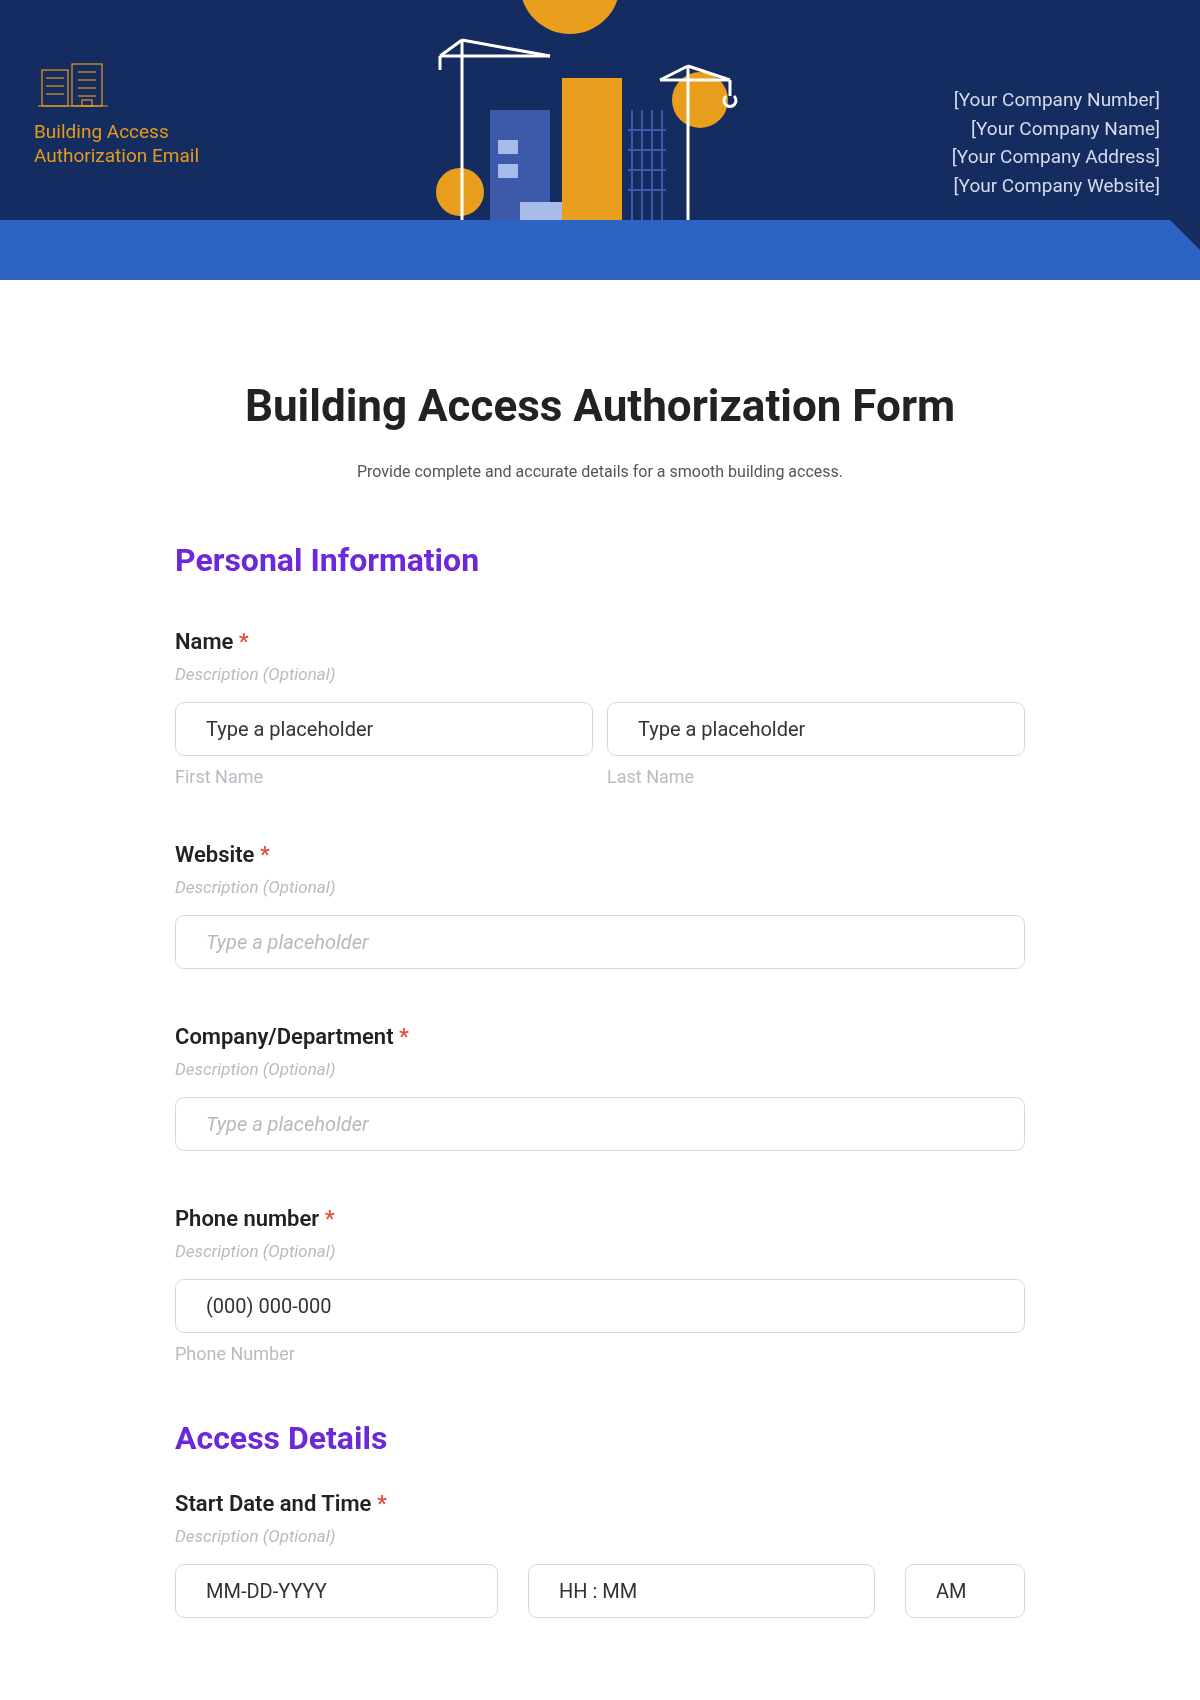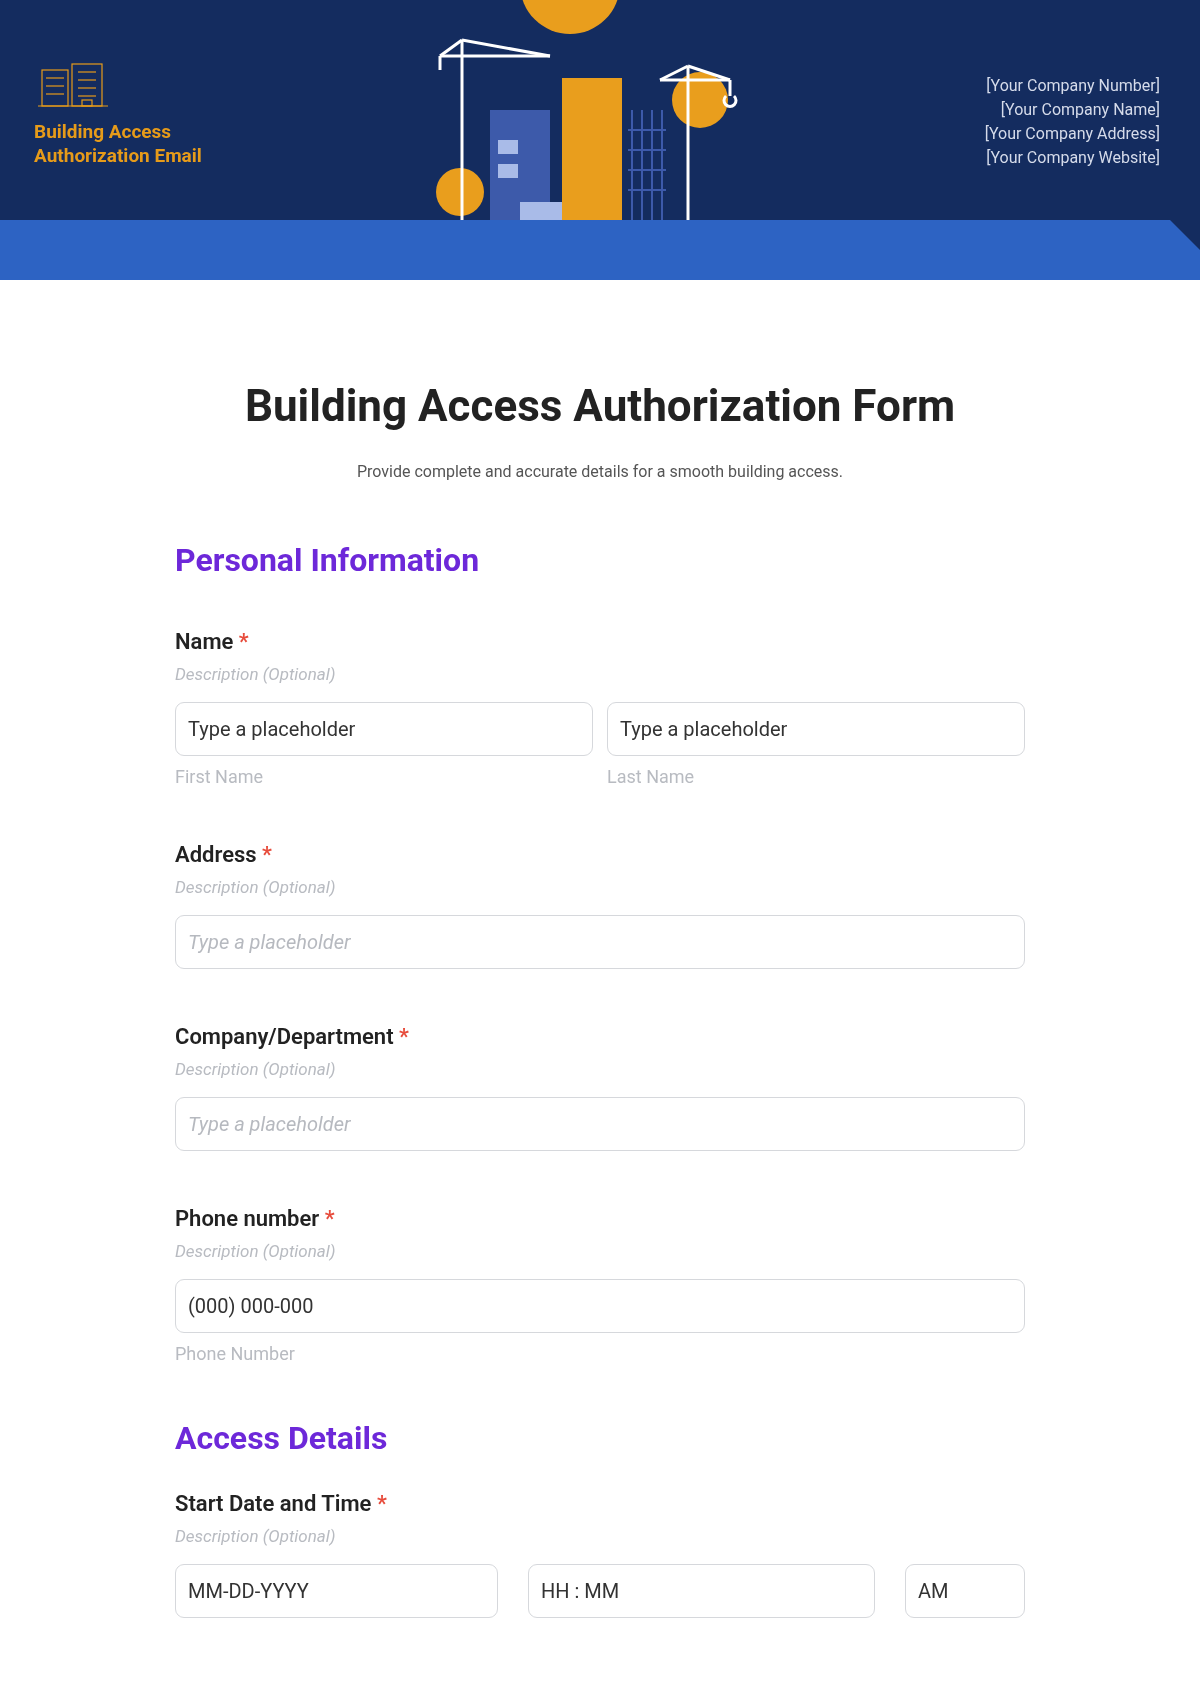--- a/index.html
+++ b/index.html
@@ -34,32 +34,32 @@
     left: 34px;
     top: 56px;
     color: #e69b1a;
   }
   .logo-svg {
     width: 100px; height: 56px;
     display: block;
     margin-bottom: 8px;
   }
   .logo-text {
-    font-weight: 700;
+    font-weight: 400;
     font-size: 19px;
     line-height: 1.25;
     color: #e69b1a;
   }
   .company-info {
     position: absolute;
     right: 40px;
-    top: 74px;
+    top: 86px;
     text-align: right;
     color: #d5dbea;
-    font-size: 16px;
+    font-size: 19px;
     line-height: 1.5;
   }
   .hero-art {
     position: absolute;
     left: 400px;
     top: -30px;
     width: 360px;
     height: 260px;
   }
   .content {
@@ -100,21 +100,21 @@
   }
   .field-desc {
     font-size: 17px;
     font-style: italic;
     color: #b8bbc1;
     margin-bottom: 18px;
   }
   .input {
     width: 100%;
     height: 54px;
-    padding: 0 12px;
+    padding: 0 30px;
     font-size: 20px;
     color: #333;
     border: 1px solid #d6d8dc;
     border-radius: 9px;
     outline: none;
     background: #fff;
     font-family: inherit;
   }
   .input::placeholder { color: #b6b9bf; font-style: italic; }
   .input.dark-ph::placeholder { color: #333; font-style: normal; }
@@ -224,21 +224,21 @@
       </div>
       <div class="col">
         <input class="input dark-ph" type="text" placeholder="Type a placeholder" style="">
         <div class="sub-label">Last Name</div>
       </div>
     </div>
   </div>
 
   <div class="field-group">
     <div class="field-label">
-      <span>Address</span>
+      <span>Website</span>
       <span class="req">*</span>
     </div>
     <div class="field-desc">Description (Optional)</div>
     <input class="input" type="text" placeholder="Type a placeholder" style="">
   </div>
 
   <div class="field-group">
     <div class="field-label">
       <span>Company/Department</span>
       <span class="req">*</span>

